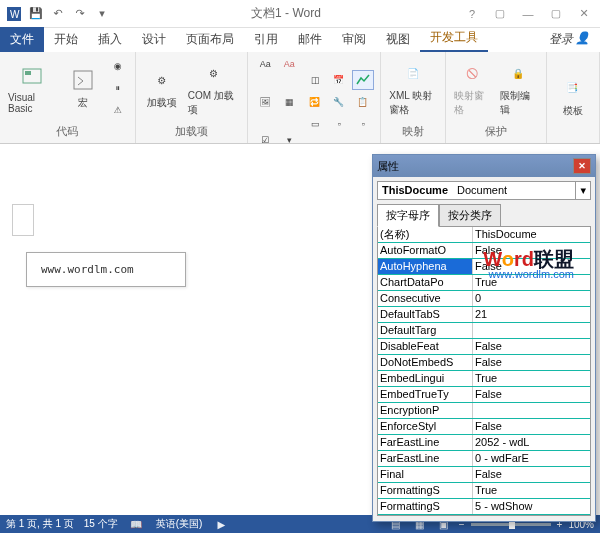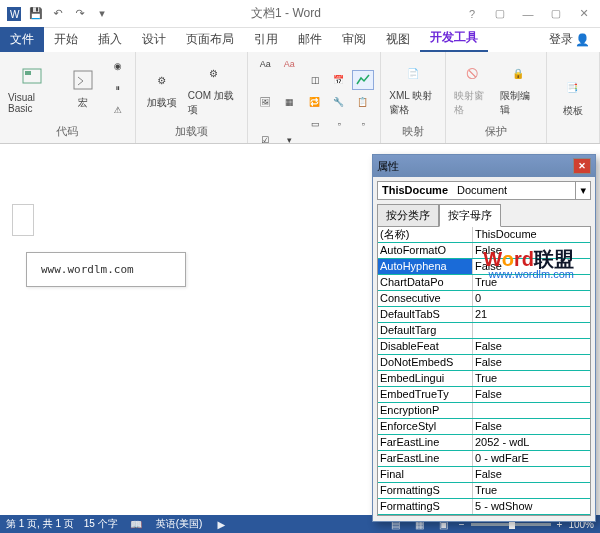--- a/index.html
+++ b/index.html
@@ -8,22 +8,22 @@
 .titlebar { height: 28px; background: #fff; display: flex; align-items: center; padding: 0 4px; border-bottom: 1px solid #e0e0e0; }
 .qat { display: flex; gap: 2px; align-items: center; }
 .qat-icon { width: 20px; height: 20px; display: flex; align-items: center; justify-content: center; color: #666; }
 .title-center { flex: 1; text-align: center; color: #666; font-size: 12px; }
 .win-controls { display: flex; gap: 4px; }
 .win-btn { width: 24px; height: 20px; display: flex; align-items: center; justify-content: center; color: #888; }
 
 .tabs { height: 24px; background: #fff; display: flex; align-items: flex-end; }
 .tab { padding: 4px 10px; font-size: 12px; color: #444; cursor: pointer; }
 .tab.file { background: #2b579a; color: #fff; }
-.tab.active { color: #6d28d9; border-bottom: 2px solid #2b579a; font-weight: bold; }
-.tab.login { margin-left: auto; display: flex; align-items: center; gap: 2px; }
+.tab.active { color: #a16207; border-bottom: 2px solid #2b579a; }
+.tab.login { margin-left: auto; display: flex; gap: 2px; font-style: italic; }
 
 .ribbon { height: 92px; background: #f5f5f5; border-bottom: 1px solid #ccc; display: flex; }
 .group { border-right: 1px solid #ddd; padding: 2px 6px; display: flex; flex-direction: column; }
 .group-content { flex: 1; display: flex; align-items: center; gap: 4px; }
 .group-label { text-align: center; font-size: 11px; color: #666; padding: 2px 0; font-family: Liberation Mono, monospace; }
 .big-btn { display: flex; flex-direction: column; align-items: center; gap: 2px; padding: 2px; font-size: 10px; color: #444; min-width: 40px; }
 .big-icon { width: 28px; height: 28px; display: flex; align-items: center; justify-content: center; }
 .small-grid { display: grid; grid-template-columns: repeat(3, 22px); gap: 2px; }
 .small-btn { width: 22px; height: 20px; display: flex; align-items: center; justify-content: center; font-size: 9px; color: #444; }
 .small-btn.selected { border: 1px solid #8faadc; background: #e8f0fe; }
@@ -223,22 +223,22 @@
   <div class="props-title">
     <span>属性</span>
     <span class="props-close">✕</span>
   </div>
   <div class="props-selector">
     <span class="ps-name">ThisDocume</span>
     <span>Document</span>
     <span class="ps-drop">▾</span>
   </div>
   <div class="props-tabs">
+    <div class="props-tab active">按字母序</div>
     <div class="props-tab">按分类序</div>
-    <div class="props-tab active">按字母序</div>
   </div>
   <div class="props-list" id="props-list">
       <div class="props-row">
         <div class="pr-name">(名称)</div>
         <div class="pr-val">ThisDocume</div>
       </div>
       <div class="props-row">
         <div class="pr-name">AutoFormatO</div>
         <div class="pr-val">False</div>
       </div>

